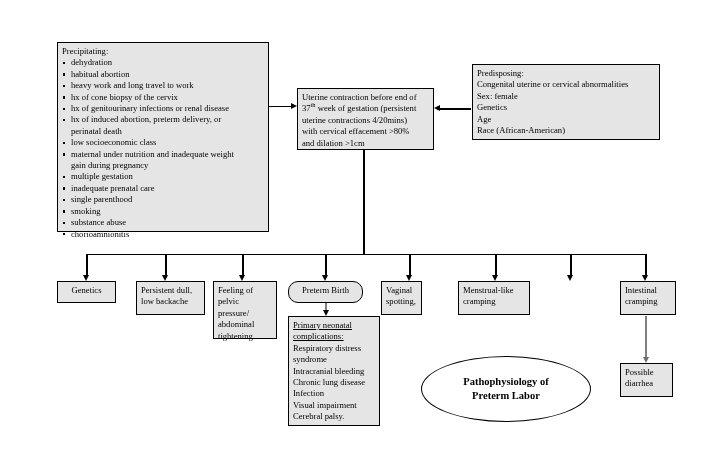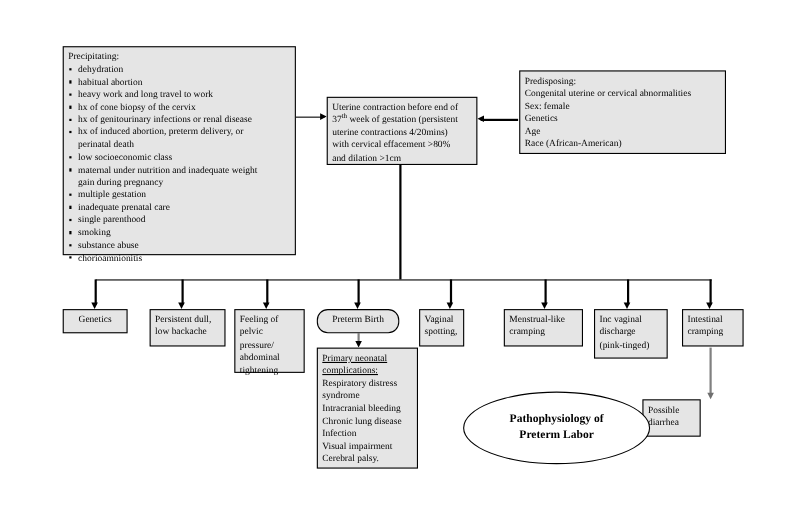--- a/index.html
+++ b/index.html
@@ -201,46 +201,41 @@
   <div class="box" style="left:381px;top:281px;width:41px;height:34px;" id="sym-4">
       <div>Vaginal</div>
       <div>spotting,</div>
     </div>
 
   <div class="box" style="left:458px;top:281px;width:72px;height:34px;" id="sym-5">
       <div>Menstrual-like</div>
       <div>cramping</div>
     </div>
 
-  <div class="box" style="left:540px;top:281px;width:67px;height:45px;" id="sym-6">
-      <div>Inc vaginal</div>
-      <div>discharge</div>
-      <div>(pink-tinged)</div>
-    </div>
 
   <div class="box" style="left:620px;top:281px;width:56px;height:34px;" id="sym-7">
       <div>Intestinal</div>
       <div>cramping</div>
     </div>
 
   <div class="box" style="left:288px;top:316px;width:92px;height:110px;">
     <div class="underline">Primary neonatal</div>
     <div class="underline">complications:</div>
     <div class="plain-lines" id="complications-list">
         <div>Respiratory distress</div>
         <div>syndrome</div>
         <div>Intracranial bleeding</div>
         <div>Chronic lung disease</div>
         <div>Infection</div>
         <div>Visual impairment</div>
         <div>Cerebral palsy.</div>
       </div>
   </div>
 
-  <div class="box" style="left:584px;top:363px;width:53px;height:34px;" id="diarrhea-box">
+  <div class="box" style="left:620px;top:363px;width:53px;height:34px;" id="diarrhea-box">
       <div>Possible</div>
       <div>diarrhea</div>
     </div>
 
   <div class="ellipse" style="left:421px;top:356px;width:168px;height:64px;">
     <div>
       <div>Pathophysiology of</div>
       <div>Preterm Labor</div>
     </div>
   </div>

